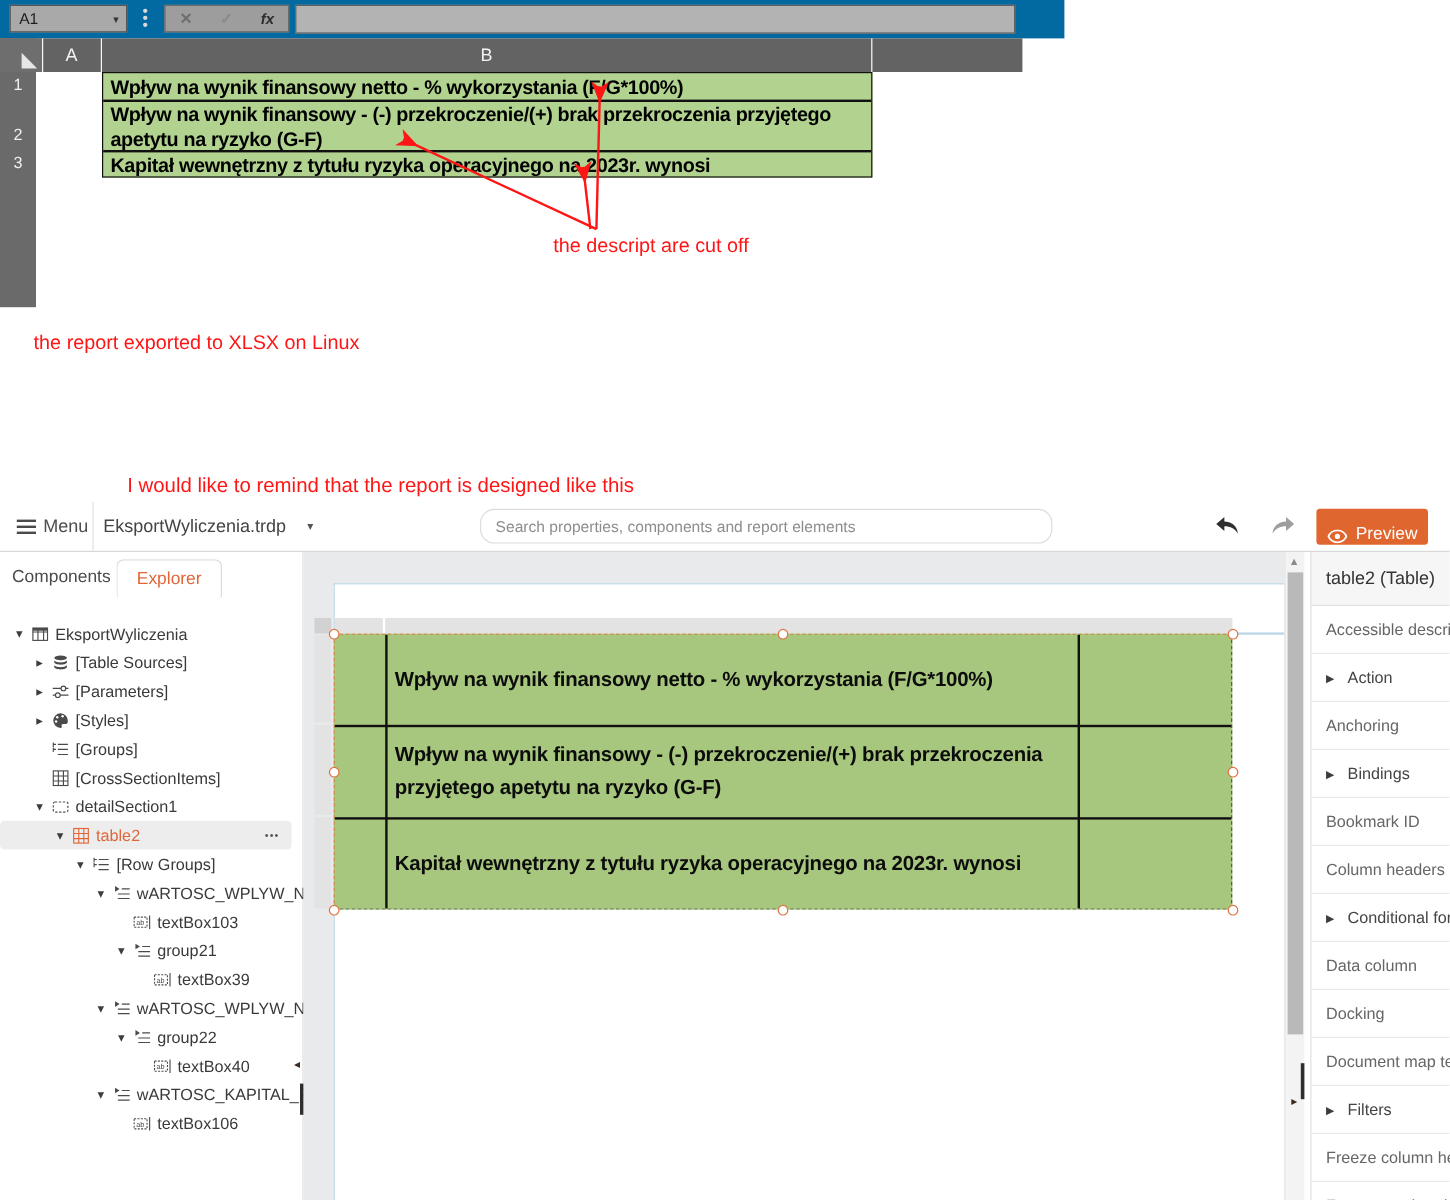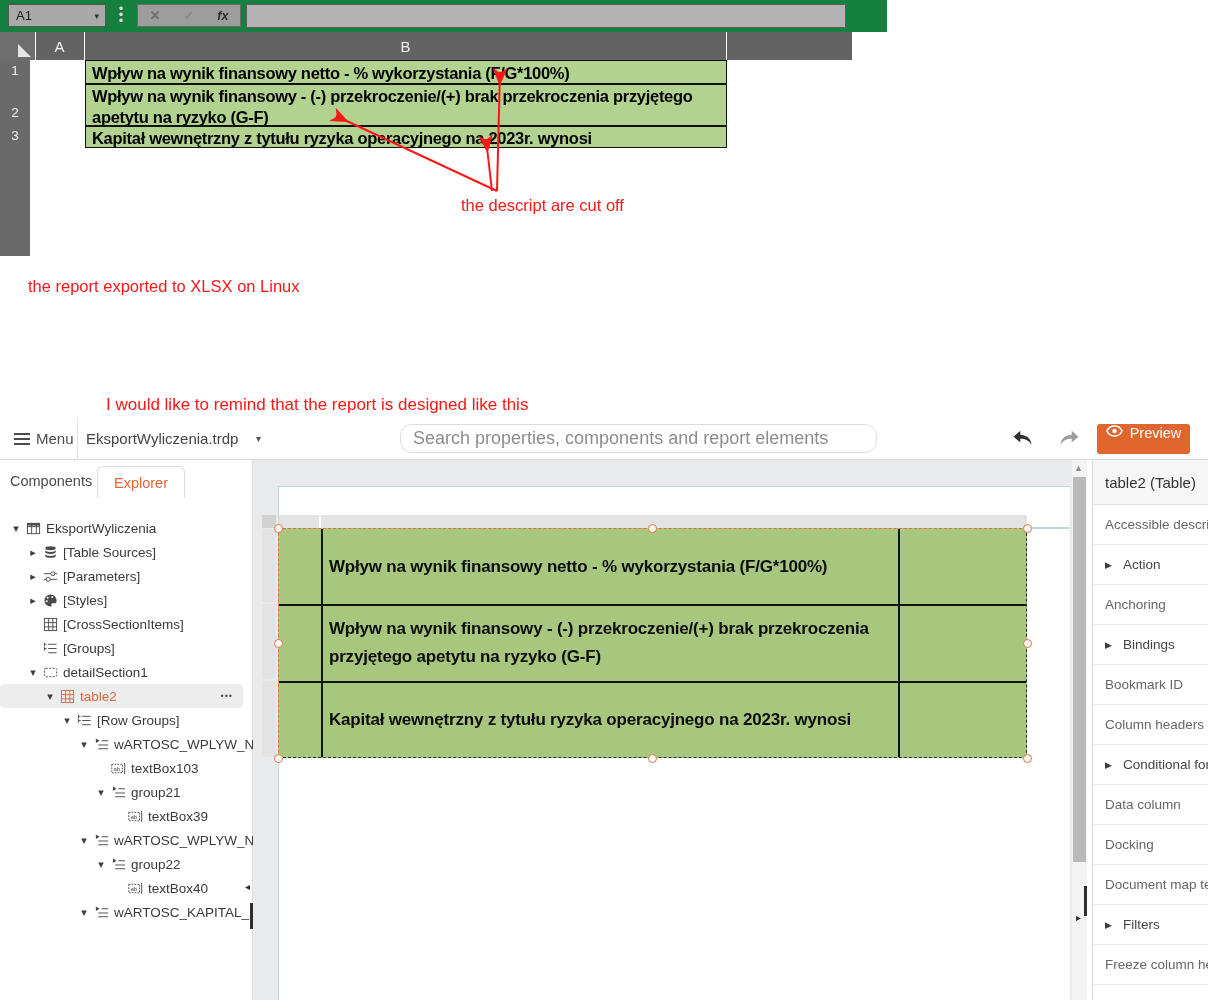--- a/index.html
+++ b/index.html
@@ -1,19 +1,19 @@
 <!DOCTYPE html>
 <html><head>
 <meta charset="utf-8">
 <style>
   html,body{margin:0;padding:0;width:1208px;height:1000px;overflow:hidden;background:#fff;
     font-family:"Liberation Sans",sans-serif;-webkit-font-smoothing:antialiased;}
   
   #excel{position:absolute;left:0;top:0;width:852px;height:260px;}
-  .xl-toolbar{position:absolute;left:0;top:0;width:887px;height:32px;background:#15803d;}
+  .xl-toolbar{position:absolute;left:0;top:0;width:887px;height:32px;background:#0369a1;}
   .xl-namebox{position:absolute;left:8px;top:4px;width:98px;height:23px;background:#a9a9a9;border:1px solid #565656;
     font-size:13px;color:#1d1d1d;display:flex;align-items:center;padding-left:7px;box-sizing:border-box;}
   .xl-namebox .caret{margin-left:auto;margin-right:6px;font-size:9px;color:#333;}
   .xl-dots{position:absolute;left:117px;top:6px;color:#d9d9d9;font-size:13px;letter-spacing:0;line-height:6px;text-align:center;width:8px;}
   .xl-btns{position:absolute;left:137px;top:4px;width:104px;height:23px;background:#9d9d9d;border:1px solid #6a6a6a;
     display:flex;align-items:center;justify-content:space-around;box-sizing:border-box;}
   .xl-x{color:#6e6e6e;font-size:13px;font-weight:bold;}
   .xl-ck{color:#8a8a8a;font-size:13px;font-weight:bold;}
   .xl-fx{color:#2e2e2e;font-size:12.5px;font-weight:bold;font-style:italic;}
   .xl-formulabar{position:absolute;left:246px;top:4px;width:600px;height:24px;background:#b3b3b3;border:1px solid #5f5f5f;box-sizing:border-box;}
@@ -30,26 +30,26 @@
   .ann{position:absolute;color:#fe1616;font-size:16.5px;}
   
   #topbar{position:absolute;left:0;top:418px;width:1208px;height:42px;background:#fff;border-bottom:1px solid #d8d8d8;box-sizing:border-box;}
   .tb-sep{position:absolute;left:77px;top:0;width:1px;height:41px;background:#e2e2e2;}
   .hamb{position:absolute;left:14px;top:433px;width:16px;height:12px;}
   .hamb i{display:block;height:2.2px;background:#4a4a4a;margin-bottom:2.6px;}
   .menu-lbl{position:absolute;left:36px;top:430px;font-size:15px;color:#4d4d4d;}
   .file-lbl{position:absolute;left:86px;top:430px;font-size:15px;color:#444;}
   .file-caret{position:absolute;left:256px;top:433px;font-size:10px;color:#555;}
   .searchbox{position:absolute;left:400px;top:424px;width:477px;height:29px;border:1px solid #dcdcdc;border-radius:12px;
-    box-sizing:border-box;font-size:18px;color:#444;padding:0 12px;outline:none;font-family:"Liberation Sans",sans-serif;}
+    box-sizing:border-box;font-size:13px;color:#444;padding:0 12px;outline:none;font-family:"Liberation Sans",sans-serif;}
   .searchbox::placeholder{color:#8d8d8d;}
   .undo,.redo{position:absolute;top:429px;width:22px;height:17px;cursor:pointer;}
   .undo{left:1012px;} .redo{left:1058px;}
   .btn-preview{position:absolute;left:1097px;top:424px;width:93px;height:30px;background:#e0662f;border:none;border-radius:3px;
-    color:#fff;font-size:14.5px;display:flex;align-items:flex-start;justify-content:center;gap:7px;cursor:pointer;font-family:"Liberation Sans",sans-serif;}
+    color:#fff;font-size:14.5px;display:flex;align-items:flex-end;justify-content:center;gap:7px;cursor:pointer;font-family:"Liberation Sans",sans-serif;}
   
   #sidebar{position:absolute;left:0;top:460px;width:253px;height:540px;background:#fff;border-right:1px solid #dfdfdf;box-sizing:border-box;}
   .tab-comp{position:absolute;left:10px;top:473px;font-size:14.5px;color:#4a4a4a;}
   .tab-expl{position:absolute;left:97px;top:466px;width:86px;height:31px;border:1px solid #ddd;border-bottom:none;border-radius:6px 6px 0 0;
     background:#fff;display:flex;align-items:center;justify-content:center;font-size:14.5px;color:#e0663a;}
   #tree{position:absolute;left:0;top:516px;width:253px;height:484px;overflow:hidden;}
   .trow{height:24px;display:flex;align-items:center;font-size:13.5px;color:#3a3a3a;white-space:nowrap;overflow:hidden;}
   .trow.sel{background:#ededed;border-radius:4px;margin-right:10px;}
   .trow.sel .tlabel{color:#e0663a;}
   .tsp{flex:0 0 auto;}
@@ -230,36 +230,36 @@
         </svg>
       </span>
     <span class="tlabel">[Styles]</span>
 
   </div>
     <div class="trow">
     <span class="tsp" style="width: 25px;"></span>
     <span class="tarr"></span>
     <span class="ticon">
         <svg viewBox="0 0 16 16" fill="none" stroke="#4a4a4a">
+          <path d="M5.5 3.5h9M5.5 8h9M5.5 12.5h9M1.5 1.8v4M1.5 3.5h2.4M1.5 6.3v4M1.5 8h2.4"></path>
+        </svg>
+      </span>
+    <span class="tlabel">[Groups]</span>
+
+  </div>
+    <div class="trow">
+    <span class="tsp" style="width: 25px;"></span>
+    <span class="tarr"></span>
+    <span class="ticon">
+        <svg viewBox="0 0 16 16" fill="none" stroke="#4a4a4a">
           <rect x="1.5" y="1.5" width="13" height="13"></rect>
           <path d="M1.5 6h13M1.5 10.5h13M6 1.5v13M10.5 1.5v13"></path>
         </svg>
       </span>
     <span class="tlabel">[CrossSectionItems]</span>
-
-  </div>
-    <div class="trow">
-    <span class="tsp" style="width: 25px;"></span>
-    <span class="tarr"></span>
-    <span class="ticon">
-        <svg viewBox="0 0 16 16" fill="none" stroke="#4a4a4a">
-          <path d="M5.5 3.5h9M5.5 8h9M5.5 12.5h9M1.5 1.8v4M1.5 3.5h2.4M1.5 6.3v4M1.5 8h2.4"></path>
-        </svg>
-      </span>
-    <span class="tlabel">[Groups]</span>
 
   </div>
     <div class="trow">
     <span class="tsp" style="width: 25px;"></span>
     <span class="tarr">▾</span>
     <span class="ticon">
         <svg viewBox="0 0 16 16" fill="none" stroke="#4a4a4a" stroke-dasharray="2 1.5">
           <rect x="1.5" y="3.5" width="13" height="9" rx="1.5"></rect>
         </svg>
       </span>
@@ -379,20 +379,33 @@
     <div class="trow">
     <span class="tsp" style="width: 76px;"></span>
     <span class="tarr">▾</span>
     <span class="ticon">
         <svg viewBox="0 0 16 16">
           <path fill="#4a4a4a" d="M2 1.5l4 2.5-4 2.5z"></path>
           <path stroke="#4a4a4a" fill="none" d="M8 4h7M4.5 8.5h10.5M4.5 12.5h10.5"></path>
         </svg>
       </span>
     <span class="tlabel">wARTOSC_KAPITAL_RYZ2</span>
+
+  </div>
+    <div class="trow">
+    <span class="tsp" style="width: 93px;"></span>
+    <span class="tarr"></span>
+    <span class="ticon">
+        <svg viewBox="0 0 16 16">
+          <rect x="0.8" y="3.5" width="11.5" height="9" fill="none" stroke="#4a4a4a" stroke-dasharray="1.8 1.2"></rect>
+          <text x="2.6" y="10.6" font-size="6.5" fill="#4a4a4a" font-family="Liberation Sans, sans-serif">ab</text>
+          <path stroke="#4a4a4a" d="M14.6 2v12"></path>
+        </svg>
+      </span>
+    <span class="tlabel">textBox106</span>
 
   </div>
   </div>
 
 <div class="splitL-bar"></div>
 <div class="splitL-arr">◂</div>
 
 <div id="canvas"></div>
 <div class="page"></div>
 <div class="gcorner"></div>

